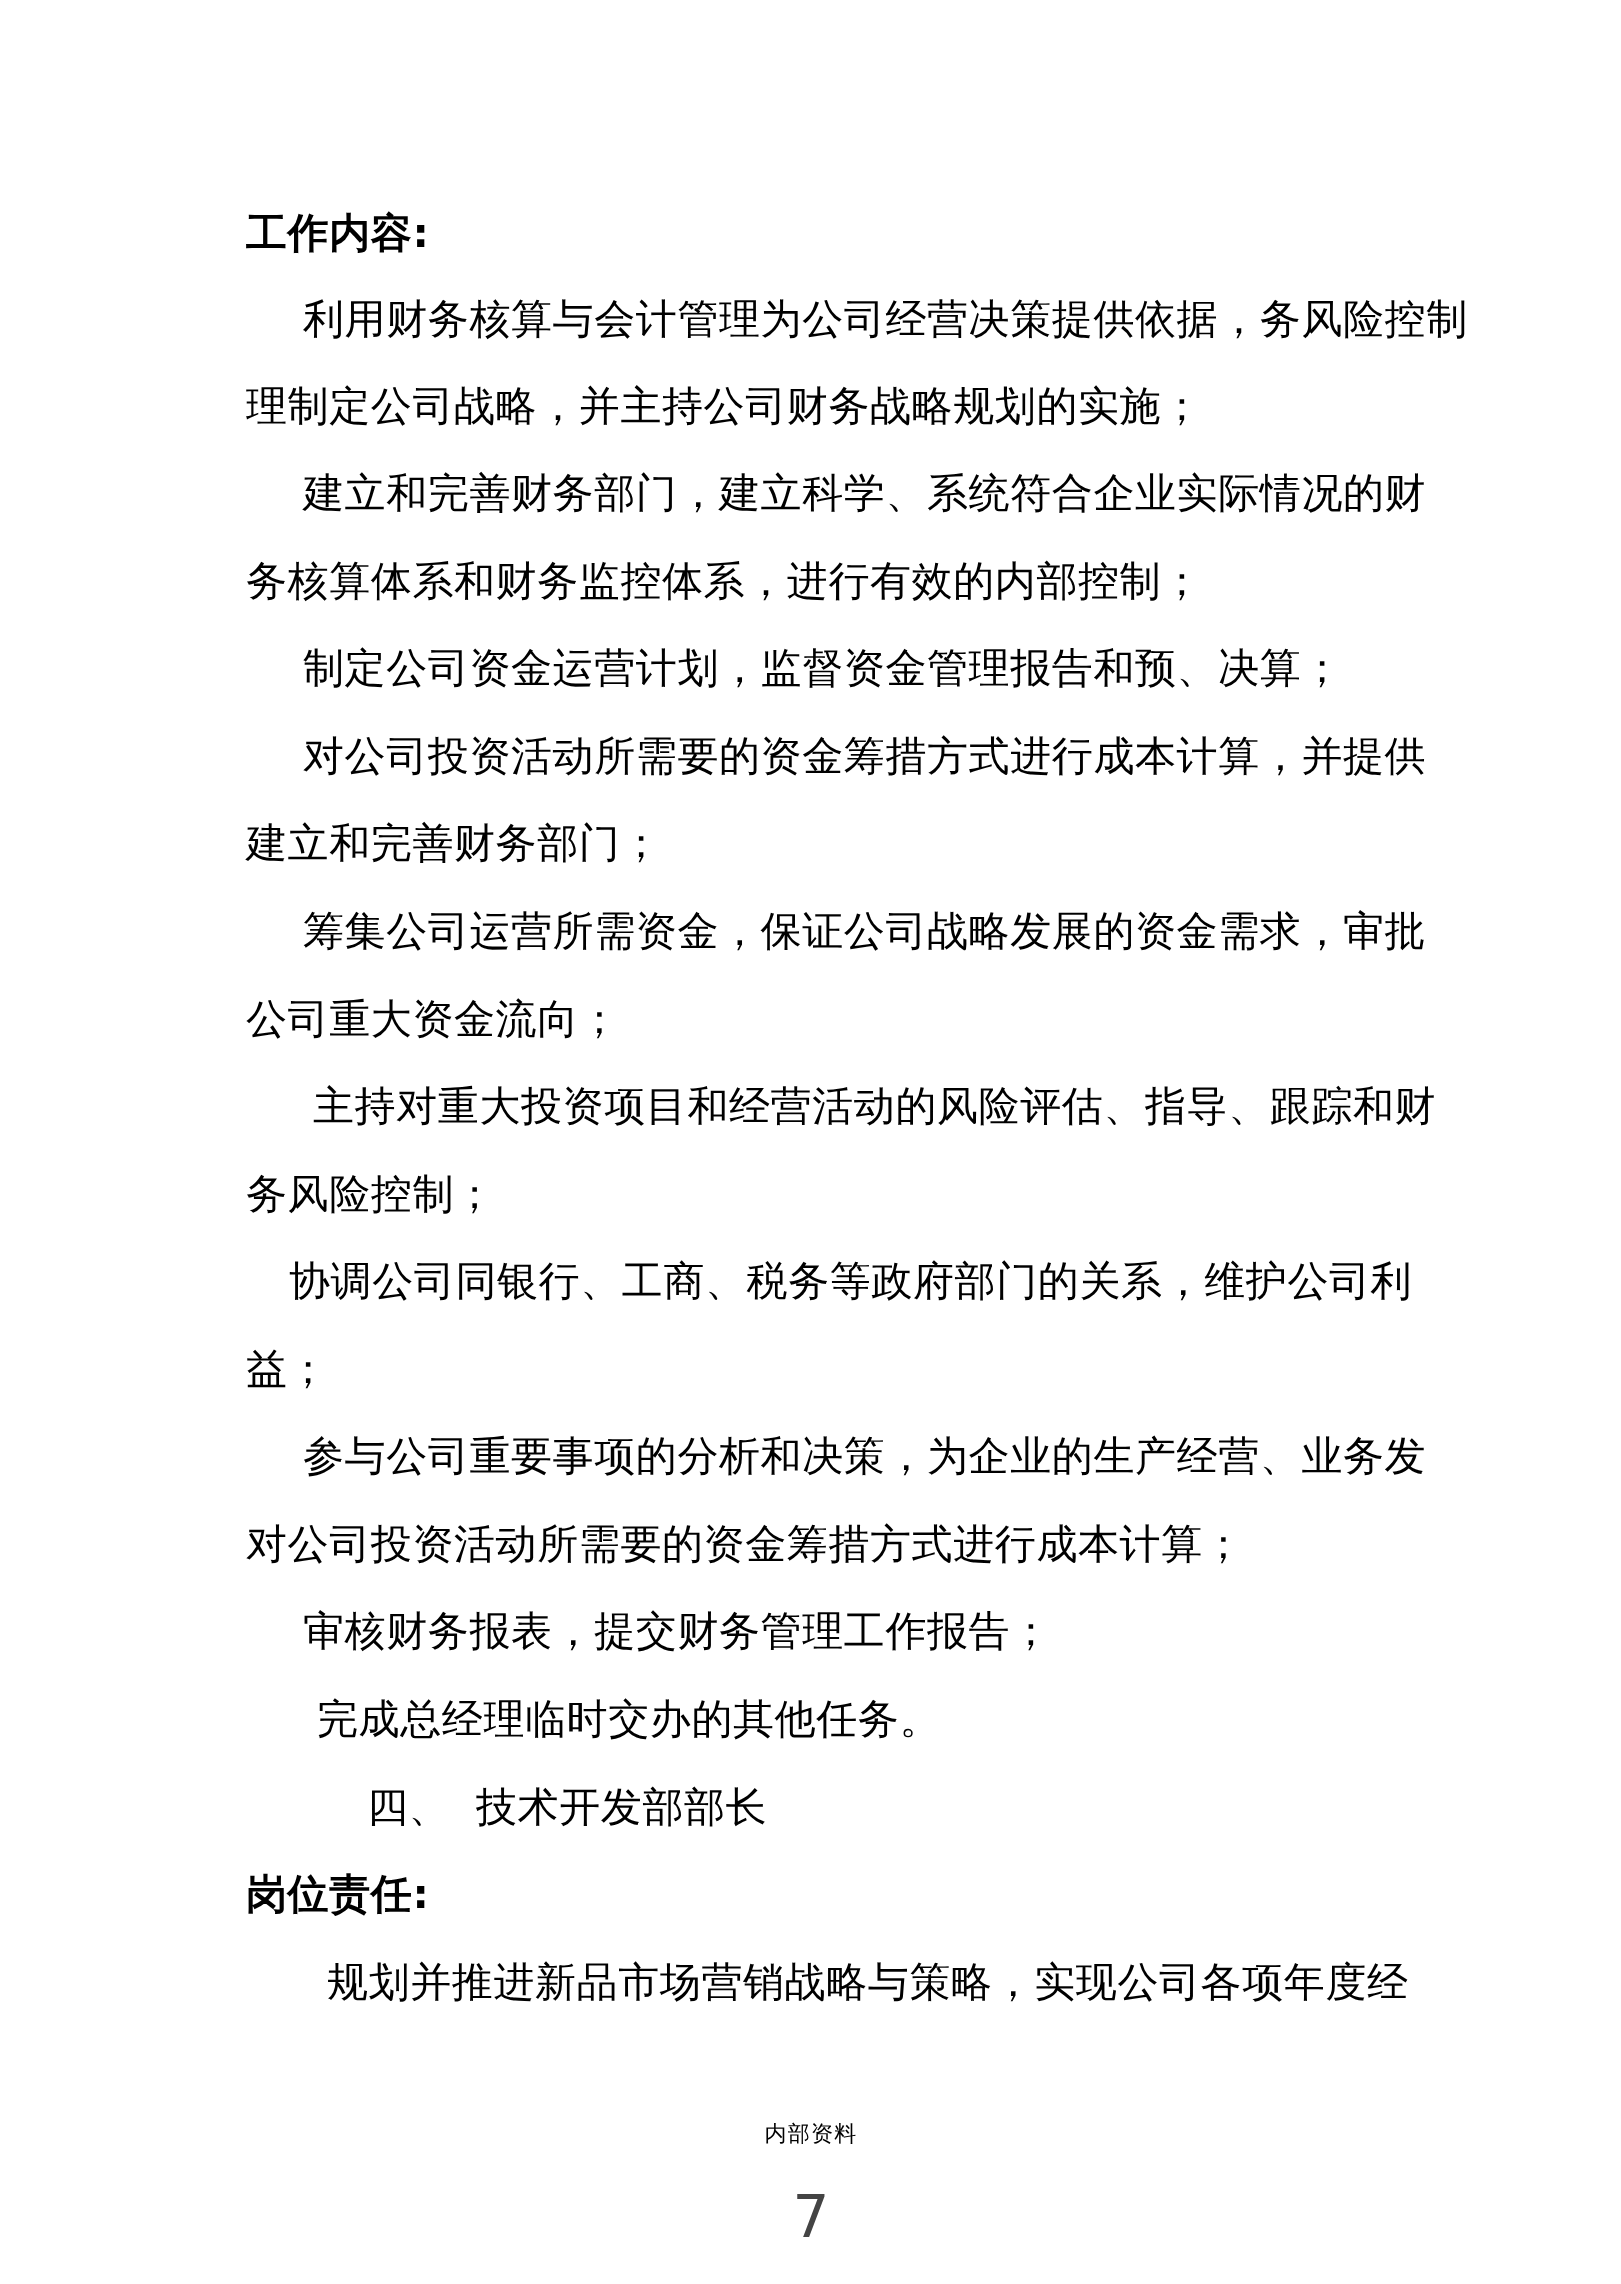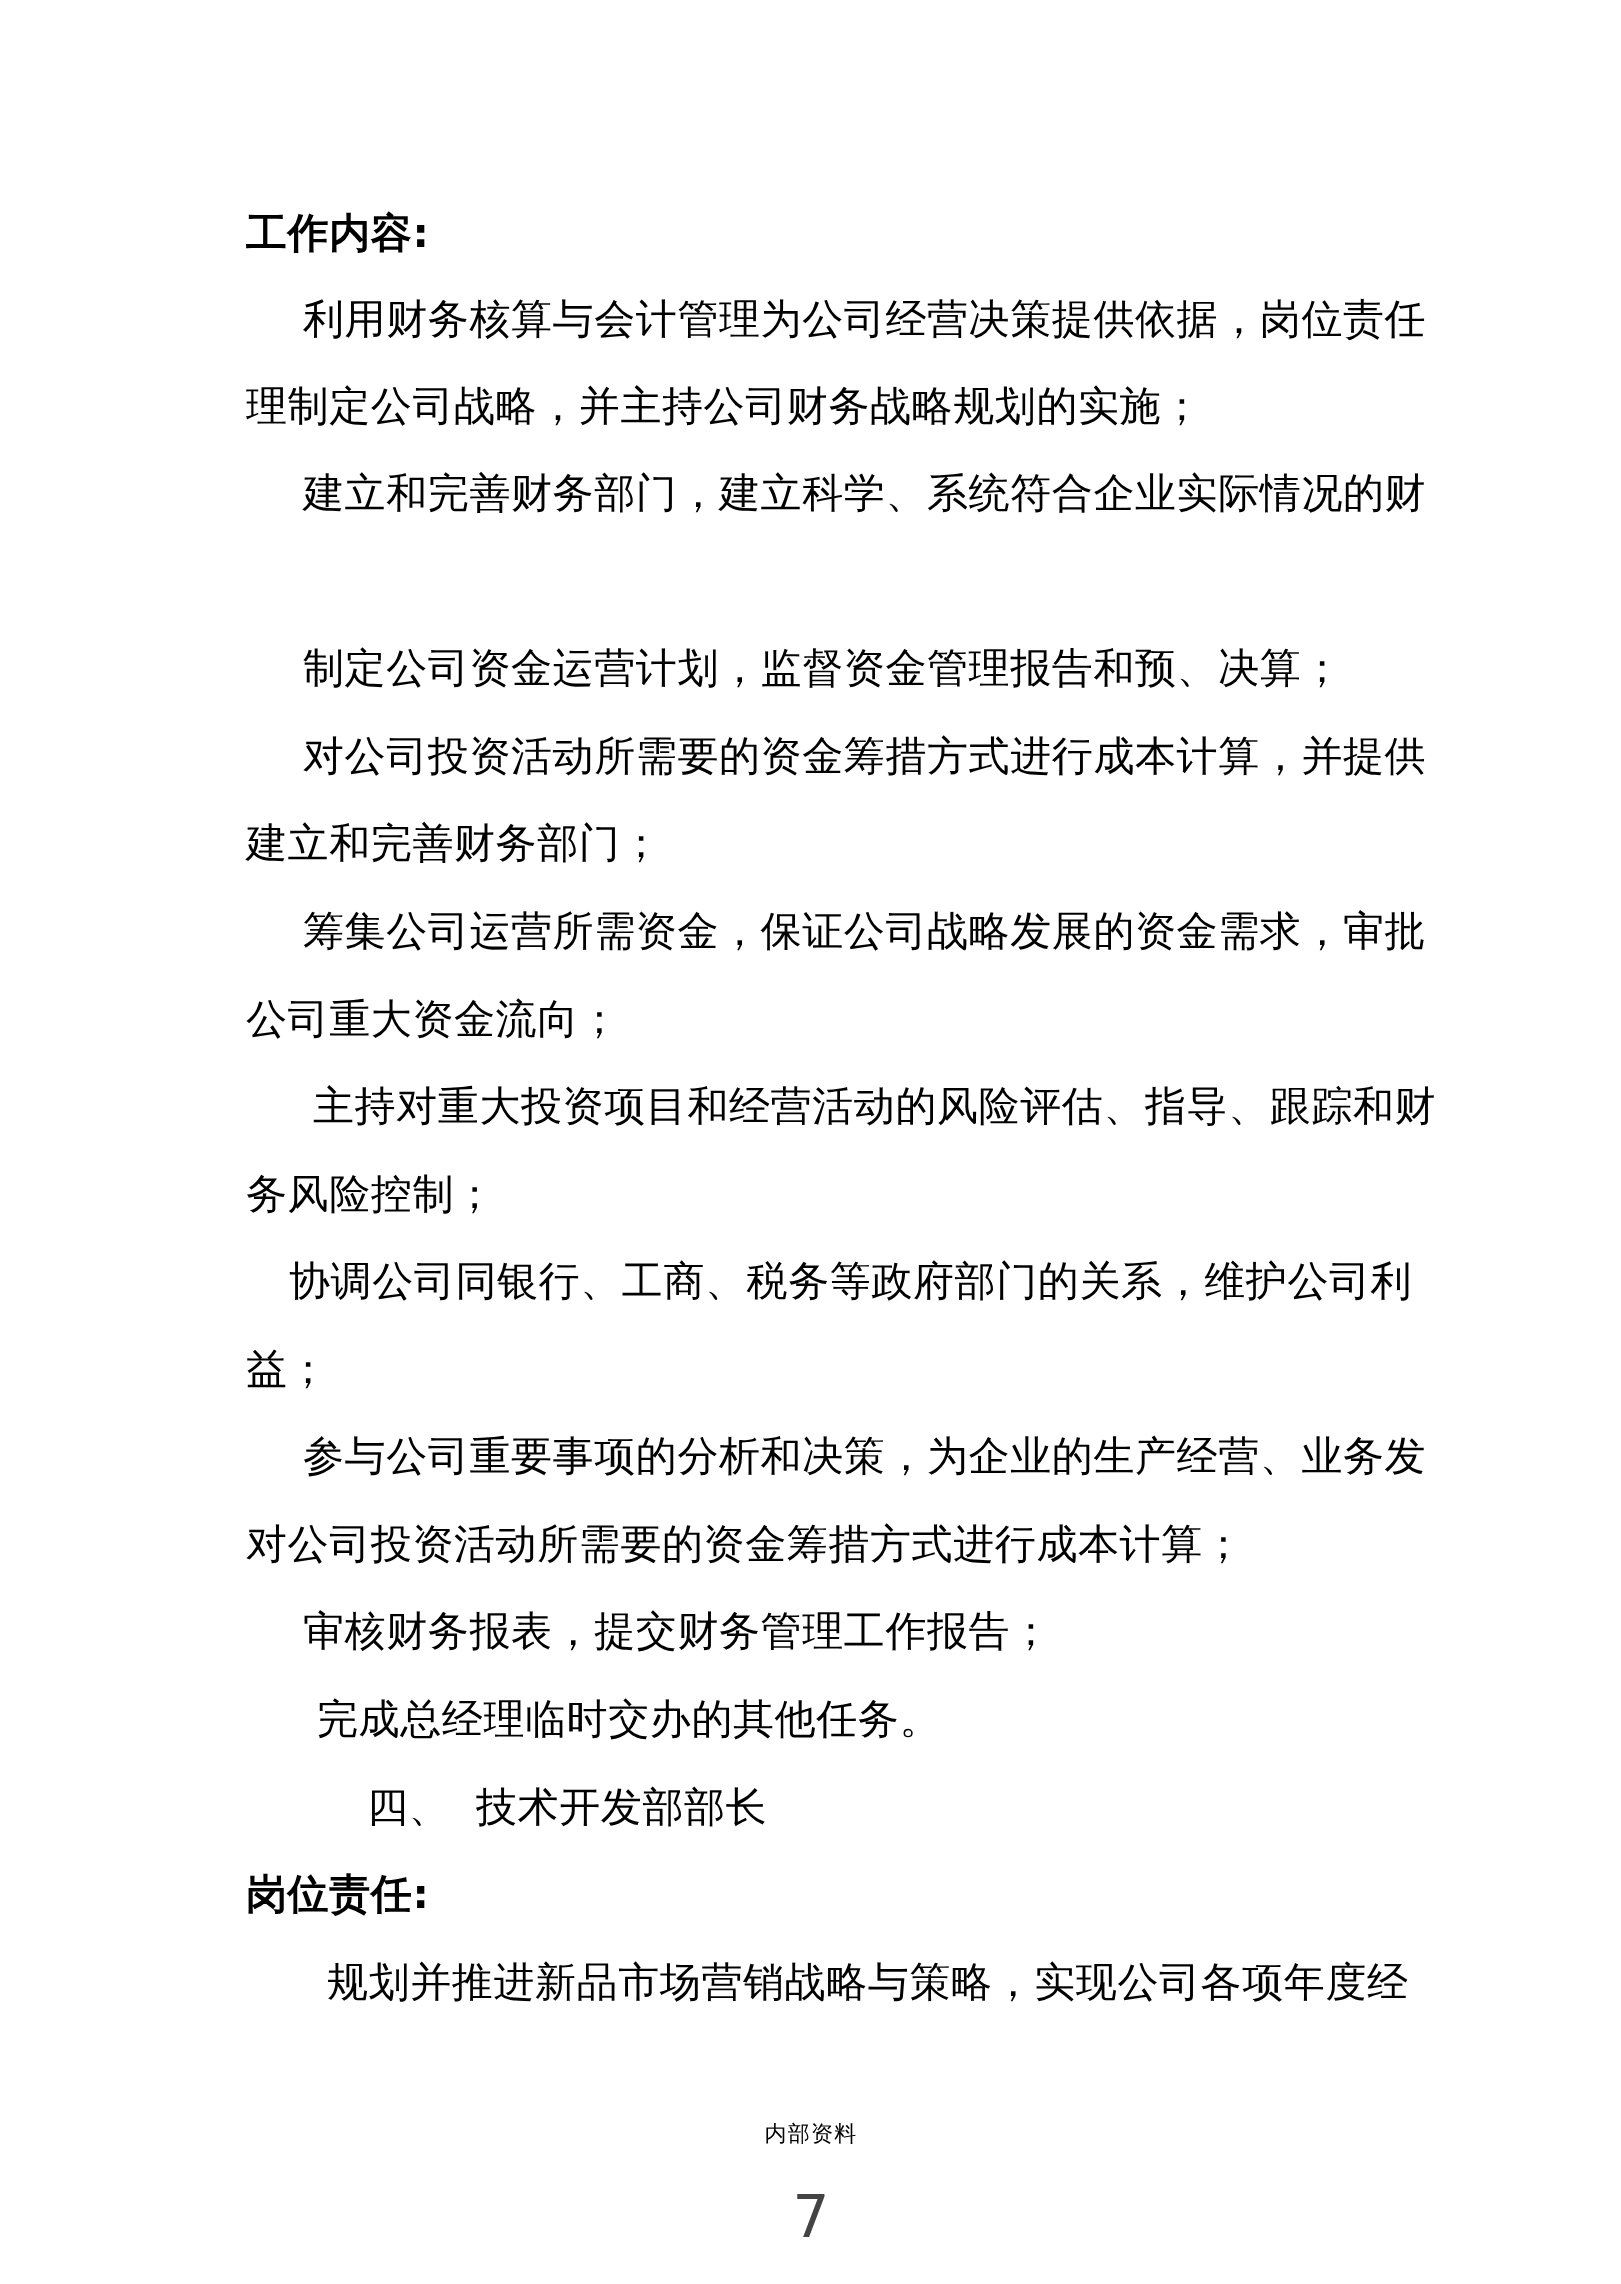--- a/index.html
+++ b/index.html
@@ -13,24 +13,25 @@
   .page-number { position: absolute; left: 0; width: 1622px; text-align: center; top: 2183px;
                  font-size: 58px; color: #444; }
 </style>
 </head>
 <body>
 
 <div class="page">
 
   <div class="line heading" style="left:246px; top:208px;">工作内容:</div>
 
-  <div class="line" style="left:303px; top:294px;">利用财务核算与会计管理为公司经营决策提供依据，岗位责任</div>
+  <div class="line" style="left:303px; top:294px;">利用财务核算与会计管理为公司经营决策提供依据，务风险控制</div>
   <div class="line" style="left:246px; top:381px;">理制定公司战略，并主持公司财务战略规划的实施；</div>
 
   <div class="line" style="left:303px; top:468px;">建立和完善财务部门，建立科学、系统符合企业实际情况的财</div>
+  <div class="line" style="left:246px; top:556px;">务核算体系和财务监控体系，进行有效的内部控制；</div>
 
   <div class="line" style="left:303px; top:643px;">制定公司资金运营计划，监督资金管理报告和预、决算；</div>
 
   <div class="line" style="left:303px; top:731px;">对公司投资活动所需要的资金筹措方式进行成本计算，并提供</div>
   <div class="line" style="left:246px; top:818px;">建立和完善财务部门；</div>
 
   <div class="line" style="left:303px; top:906px;">筹集公司运营所需资金，保证公司战略发展的资金需求，审批</div>
   <div class="line" style="left:246px; top:994px;">公司重大资金流向；</div>
 
   <div class="line" style="left:303px; top:1081px;margin-left:10px;">主持对重大投资项目和经营活动的风险评估、指导、跟踪和财</div>

